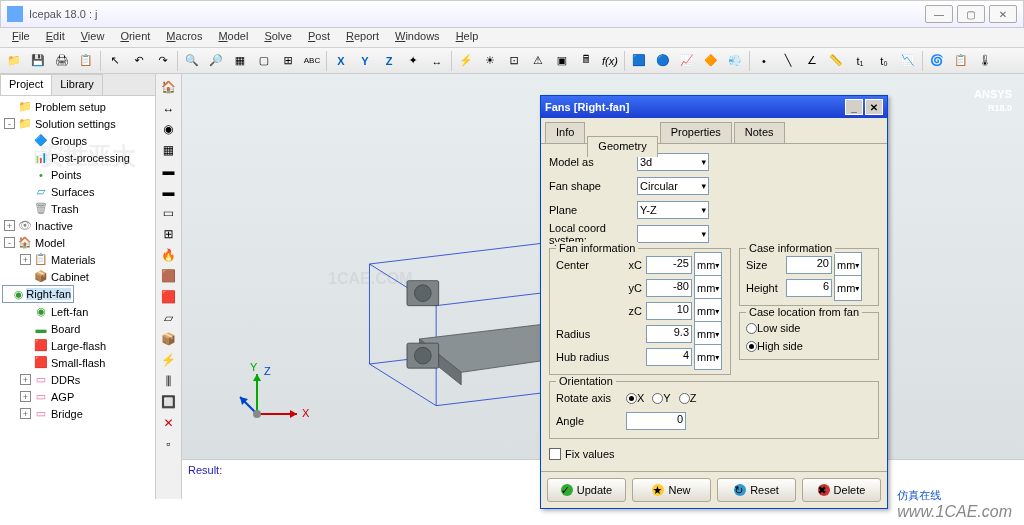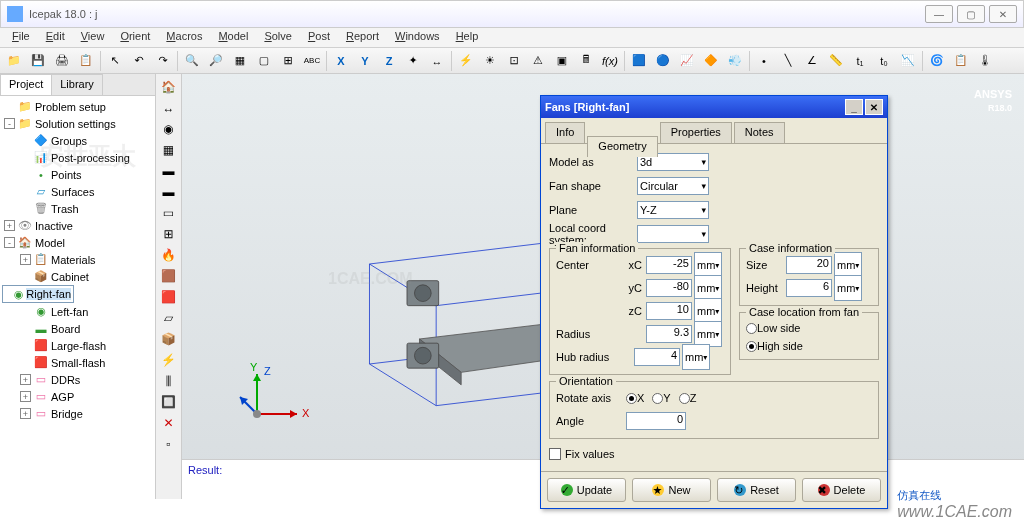--- a/index.html
+++ b/index.html
@@ -376,21 +376,21 @@
             <span class="nlab2">zC</span>
             <div class="num-in">10</div>
             <div class="unit">mm</div>
           </div>
         <div class="num-row">
             <span class="nlab" style="width:90px">Radius</span>
             <div class="num-in">9.3</div>
             <div class="unit">mm</div>
           </div>
         <div class="num-row">
-            <span class="nlab" style="width:78px">Hub radius</span>
+            <span class="nlab" style="width:90px">Hub radius</span>
             <div class="num-in">4</div>
             <div class="unit">mm</div>
           </div>
       </div>
       <div style="width:140px">
         <div class="fieldset">
           <legend>Case information</legend>
           <div class="num-row">
               <span class="nlab" style="width:40px">Size</span>
               <div class="num-in">20</div>

